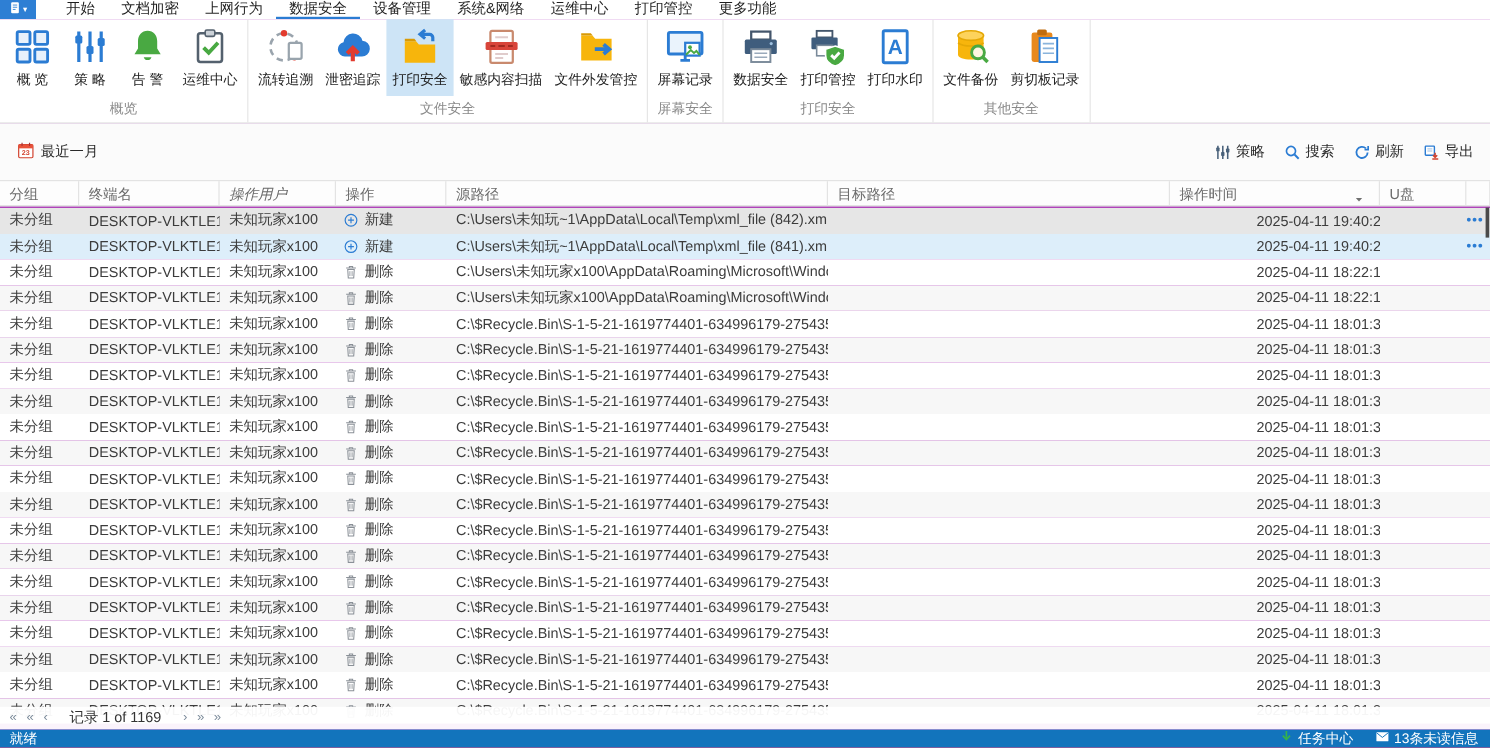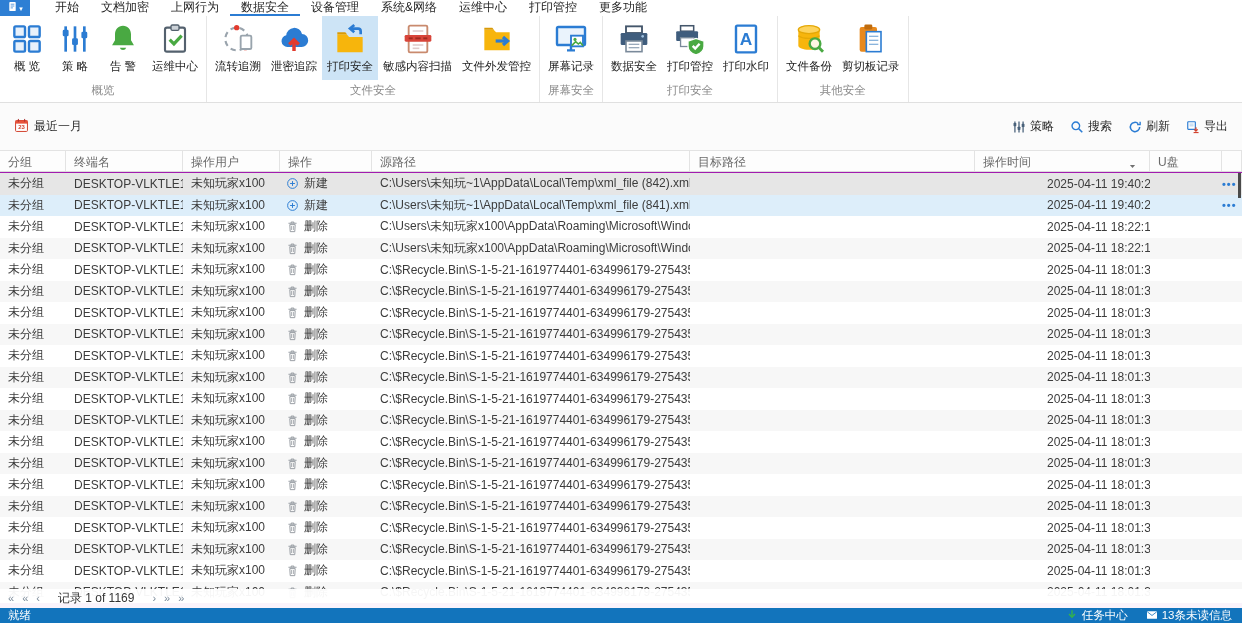--- a/index.html
+++ b/index.html
@@ -374,21 +374,21 @@
       </div>
   </div>
 
   <div class="thead">
       <div class="th" style="width: 66px;">
         <span>分组</span>
       </div>
       <div class="th" style="width: 117px;">
         <span>终端名</span>
       </div>
-      <div class="th" style="width: 97px;">
+      <div class="th" style="width: 97px; font-style: italic;">
         <span>操作用户</span>
       </div>
       <div class="th" style="width: 92px;">
         <span>操作</span>
       </div>
       <div class="th" style="width: 318px;">
         <span>源路径</span>
       </div>
       <div class="th" style="width: 285px;">
         <span>目标路径</span>

